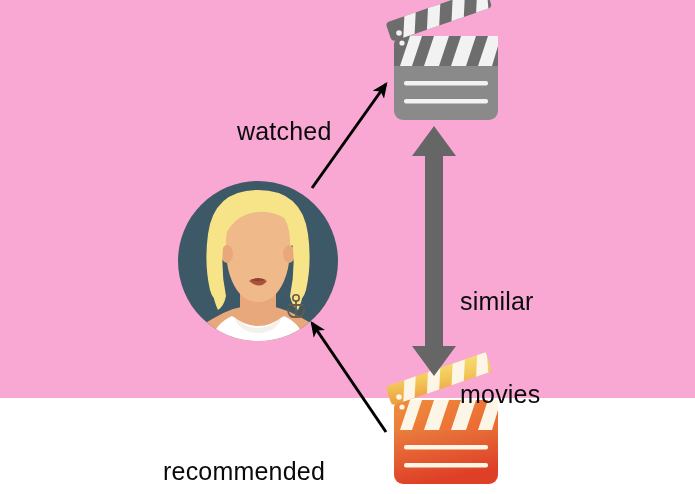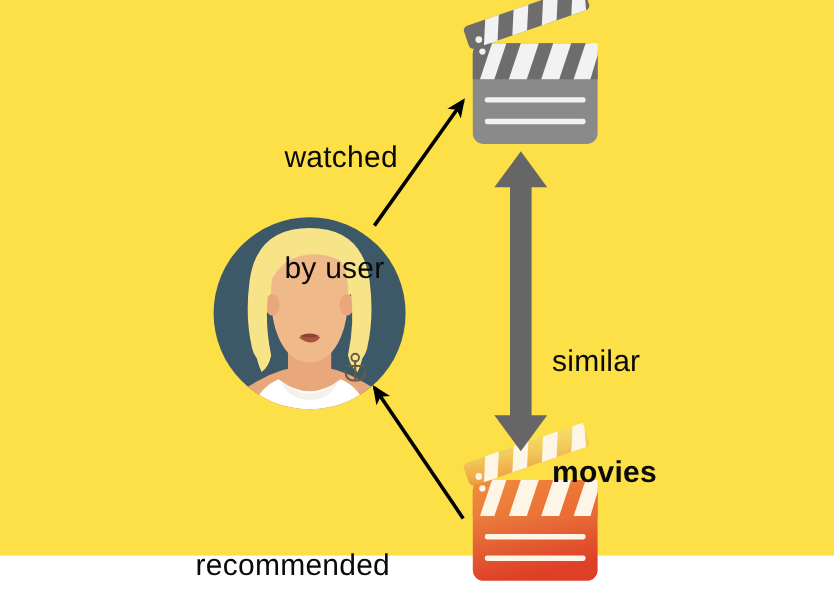--- a/index.html
+++ b/index.html
@@ -9,22 +9,22 @@
   }
   body {
     width: 695px;
     height: 494px;
     font-family: "Liberation Sans", sans-serif;
     overflow: hidden;
   }
   #diagram-root {
     position: relative;
     width: 695px;
-    height: 463px;
-    background: #fde047;
+    height: 398px;
+    background: #f9a8d4;
   }
   #diagram-canvas {
     position: absolute;
     top: 0;
     left: 0;
     width: 695px;
     height: 494px;
   }
   .label-text {
     position: absolute;
@@ -51,21 +51,20 @@
     text-align: left;
   }
   .label-line {
     display: block;
   }
   #label-watched .label-line-2 {
     text-align: left;
   }
   #label-similar .label-line-2 {
     text-align: left;
-    font-weight: bold;
   }
 </style>
 </head>
 <body>
 
 <div id="diagram-root">
 
   <svg id="diagram-canvas" viewBox="0 0 695 494">
     <defs>
       <linearGradient id="gradClapperBody" x1="0" y1="0" x2="0.25" y2="1">
@@ -186,21 +185,20 @@
 
     <line x1="386" y1="432" x2="312" y2="323" stroke="#000000" stroke-width="3" marker-end="url(#arrowheadBlack)"></line>
 
     <g fill="#666666">
       <polygon points="434,126 456,156 443,156 443,346 456,346 434,376 412,346 425,346 425,156 412,156"></polygon>
     </g>
   </svg>
 
   <div class="label-text" id="label-watched">
     <span class="label-line label-line-1">watched</span>
-    <span class="label-line label-line-2">by user</span>
   </div>
 
   <div class="label-text" id="label-similar">
     <span class="label-line label-line-1">similar</span>
     <span class="label-line label-line-2">movies</span>
   </div>
 
   <div class="label-text" id="label-recommended">
     <span class="label-line label-line-1">recommended</span>
     

